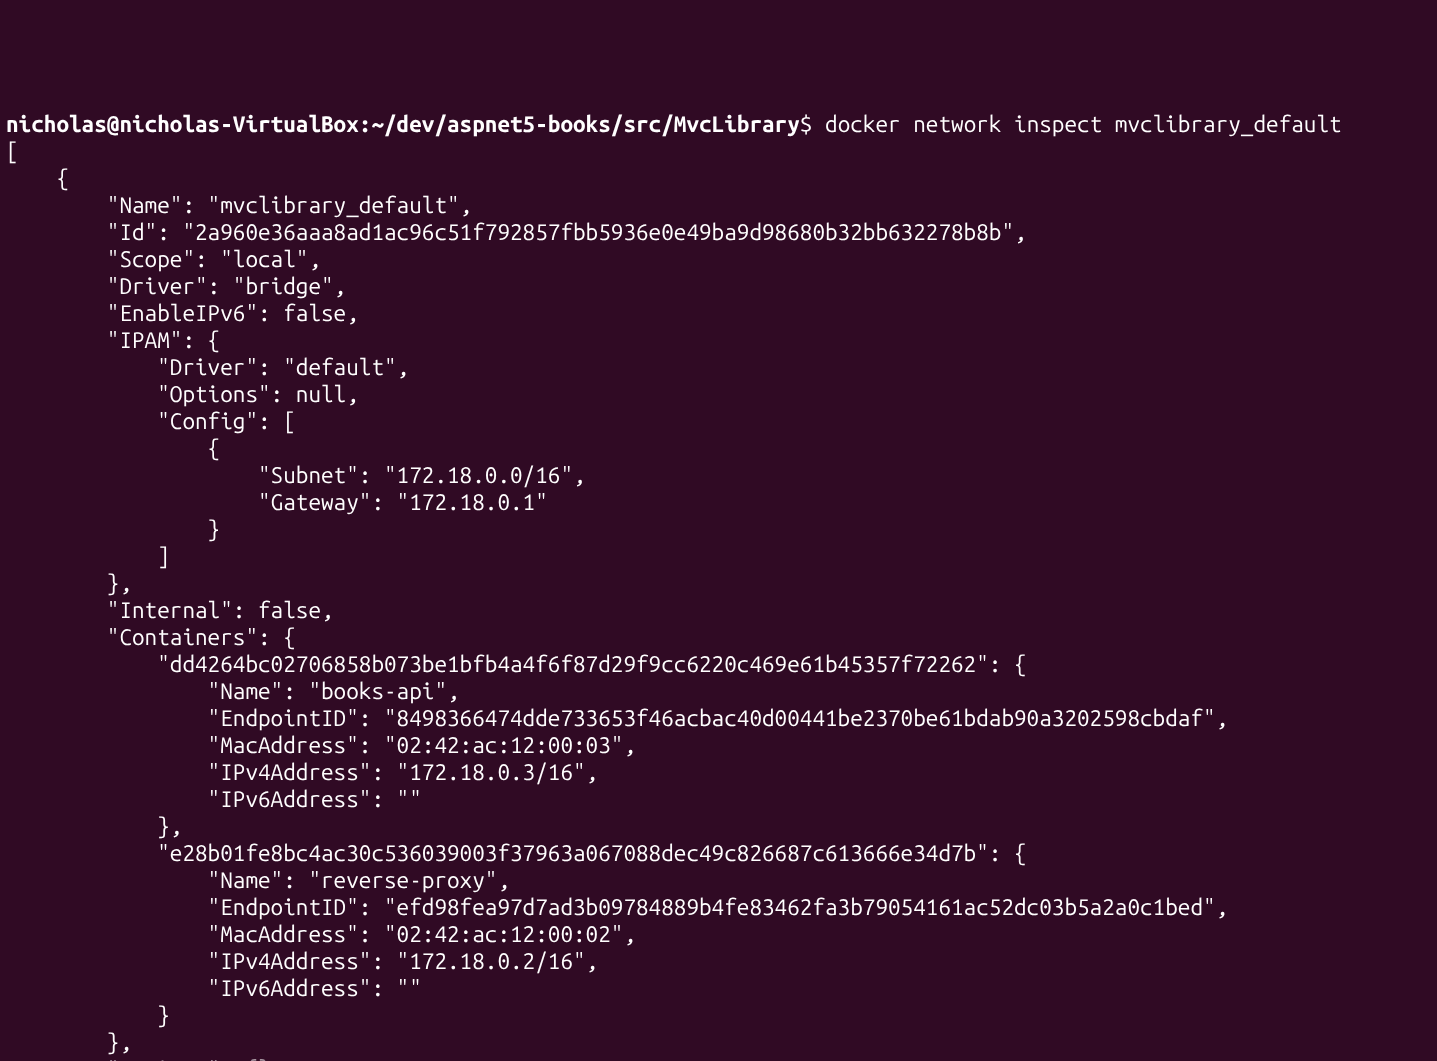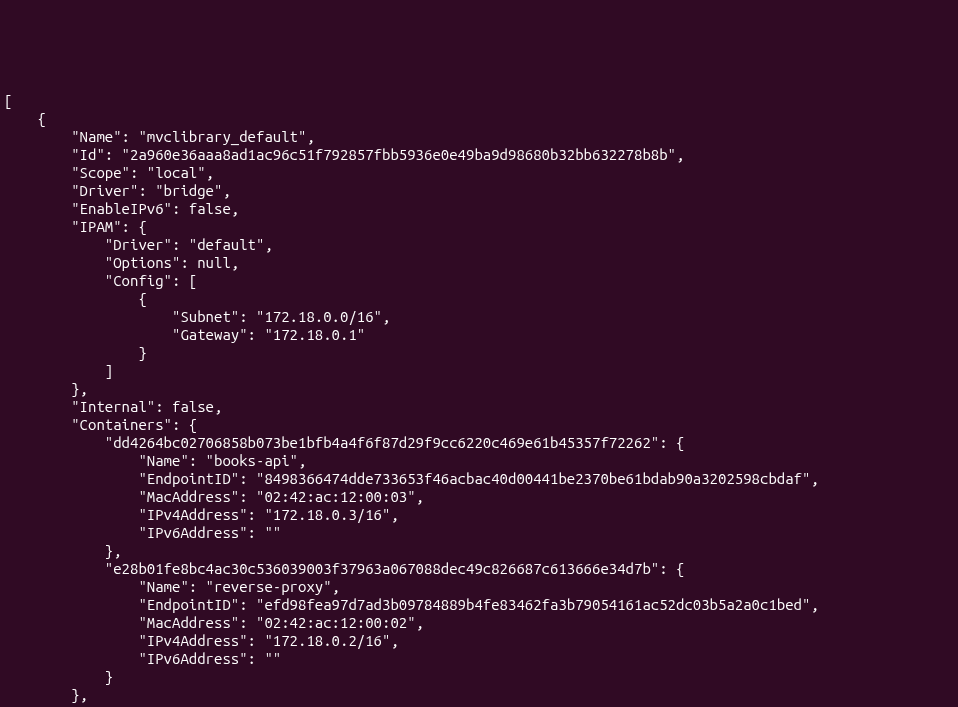--- a/index.html
+++ b/index.html
@@ -35,21 +35,21 @@
   }
   .output {
     color: #ffffff;
   }
 </style>
 </head>
 <body>
 
 
 
-<div>
+<div><span><span class="prompt-user">nicholas@nicholas-VirtualBox</span><span class="prompt-user">:</span><span class="prompt-path">~/dev/aspnet5-books/src/MvcLibrary</span><span class="prompt-dollar">$</span><span> </span><span class="cmd">docker network inspect mvclibrary_default</span></span>
 <div class="output" id="output-container">[
     {
         "Name": "mvclibrary_default",
         "Id": "2a960e36aaa8ad1ac96c51f792857fbb5936e0e49ba9d98680b32bb632278b8b",
         "Scope": "local",
         "Driver": "bridge",
         "EnableIPv6": false,
         "IPAM": {
             "Driver": "default",
             "Options": null,

